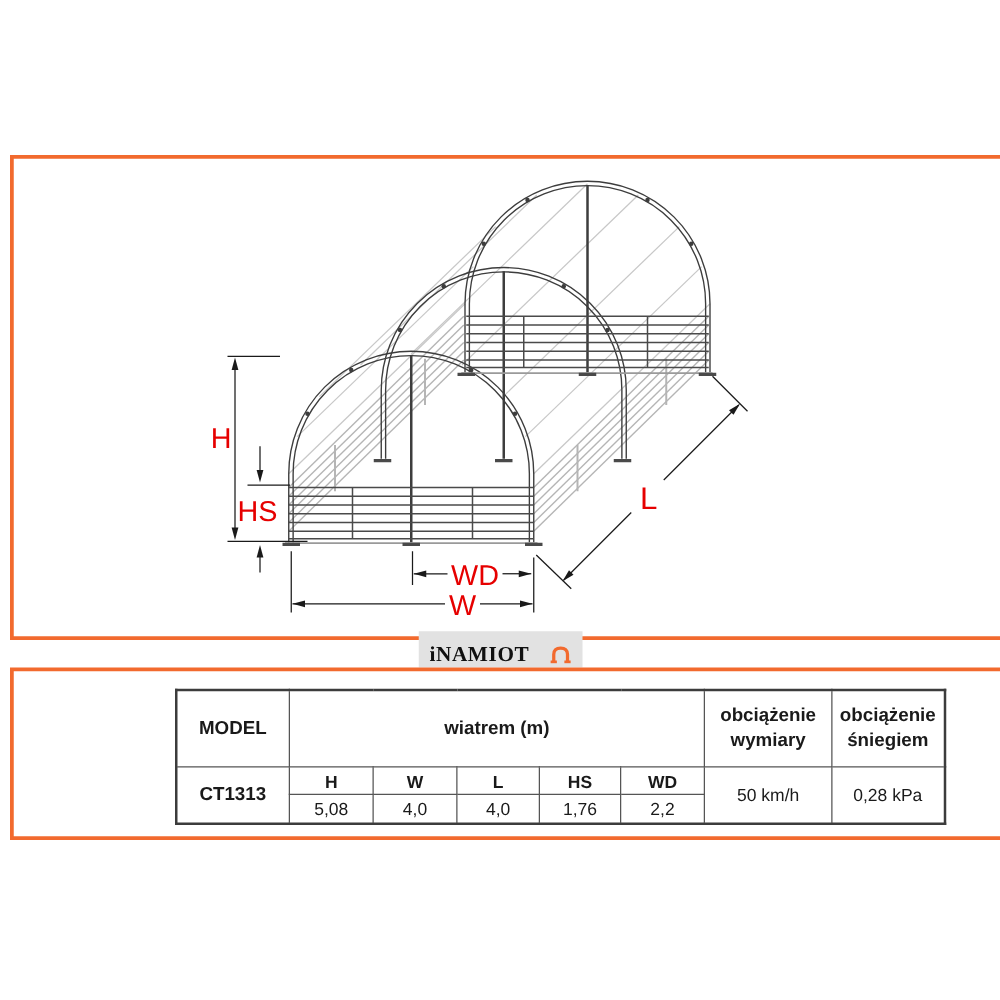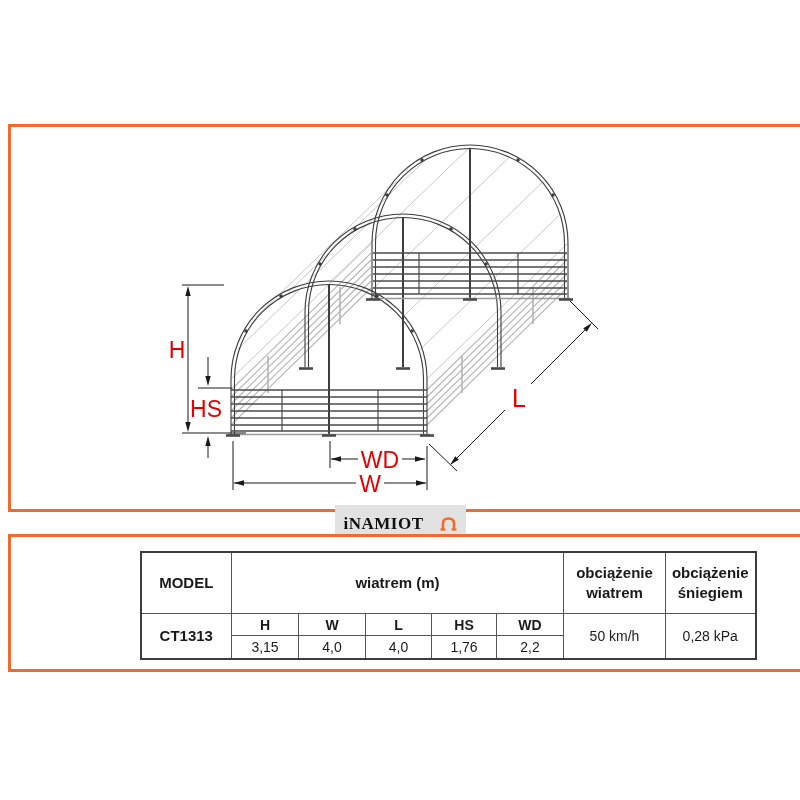--- a/index.html
+++ b/index.html
@@ -53,35 +53,35 @@
         <col style="width:66px">
           <col style="width:65px">
           <col style="width:67px">
         <col style="width:102px">
           <col style="width:90px">
       </colgroup>
       <tbody>
           <tr class="hdr-row">
         <td class="th">MODEL</td>
         <td class="th" colspan="5">wiatrem (m)</td>
-        <td class="th">obciążenie wiatrem</td>
+        <td class="th">obciążenie wymiary</td>
         <td class="th">obciążenie śniegiem</td>
       </tr>
       <tr>
         <td class="th" rowspan="2">CT1313</td>
         <td class="sub">H</td>
         <td class="sub">W</td>
         <td class="sub">L</td>
         <td class="sub">HS</td>
         <td class="sub">WD</td>
         <td class="val" rowspan="2">50 km/h</td>
         <td class="val" rowspan="2">0,28 kPa</td>
       </tr>
       <tr>
-        <td class="val">3,15</td>
+        <td class="val">5,08</td>
         <td class="val">4,0</td>
         <td class="val">4,0</td>
         <td class="val">1,76</td>
         <td class="val">2,2</td>
       </tr>
     </tbody>
       </table>
   </div>
 
   <svg id="svg-overlay" width="800" height="800" viewBox="0 0 800 800">

